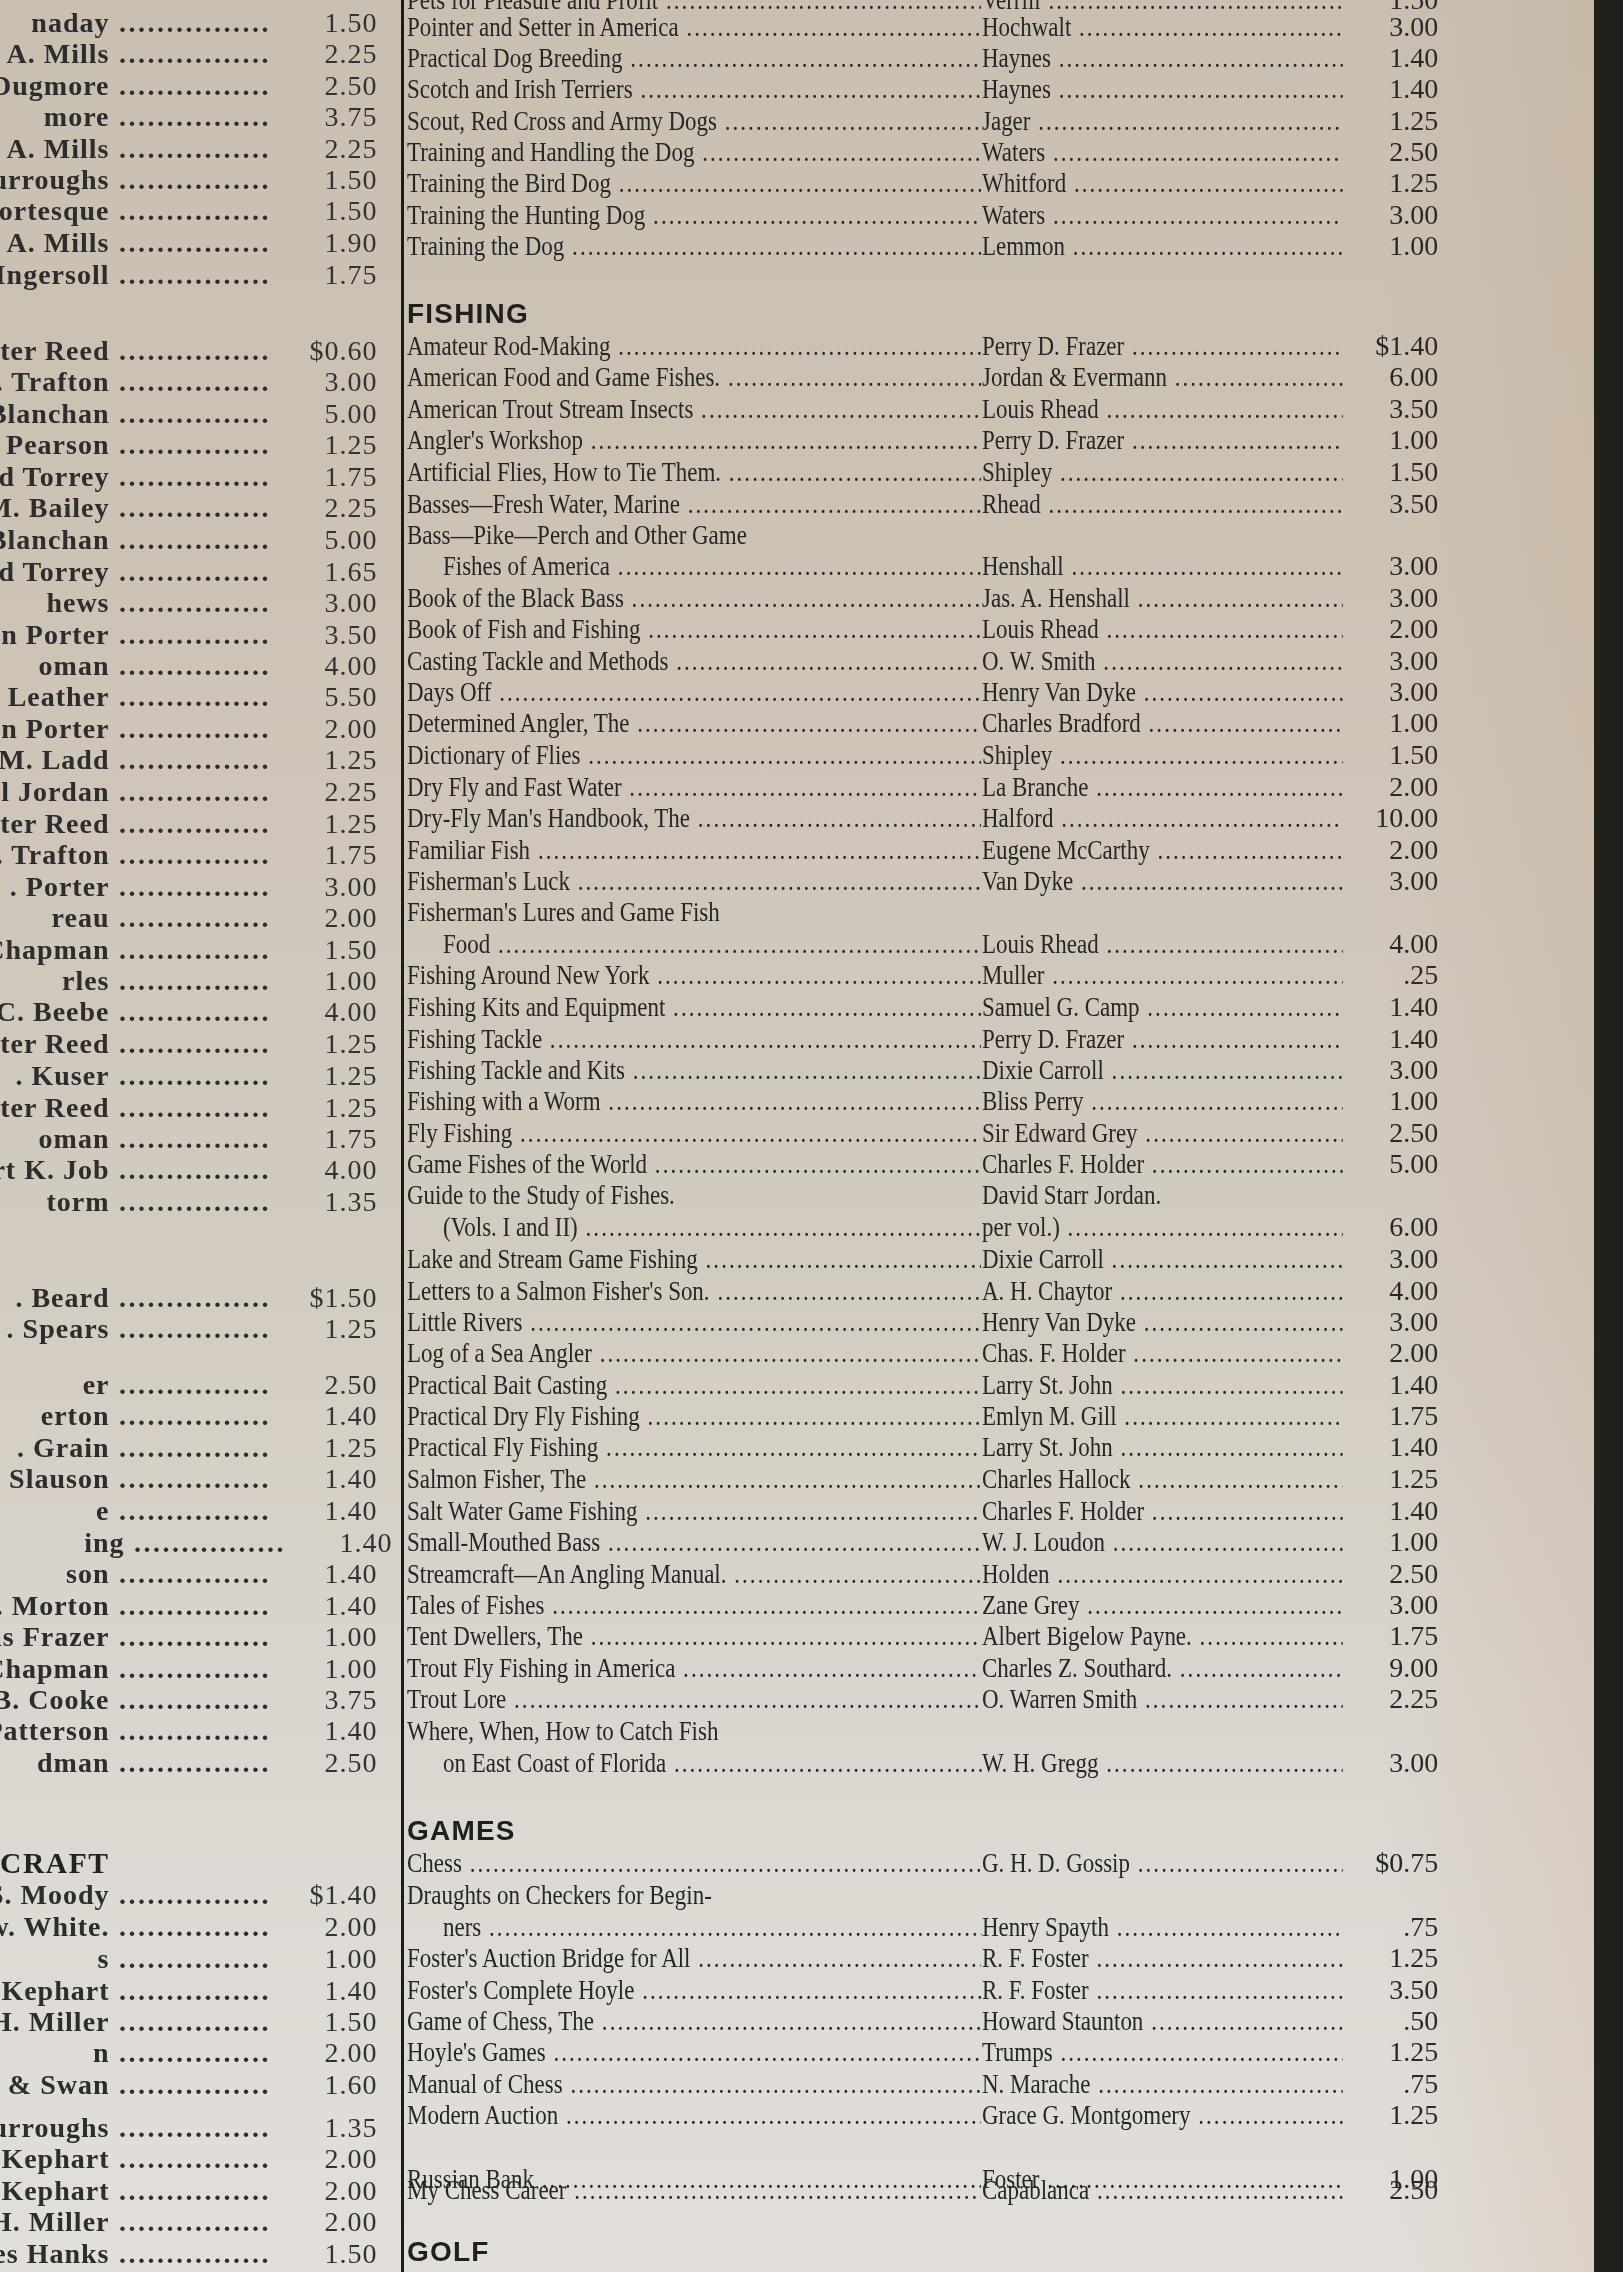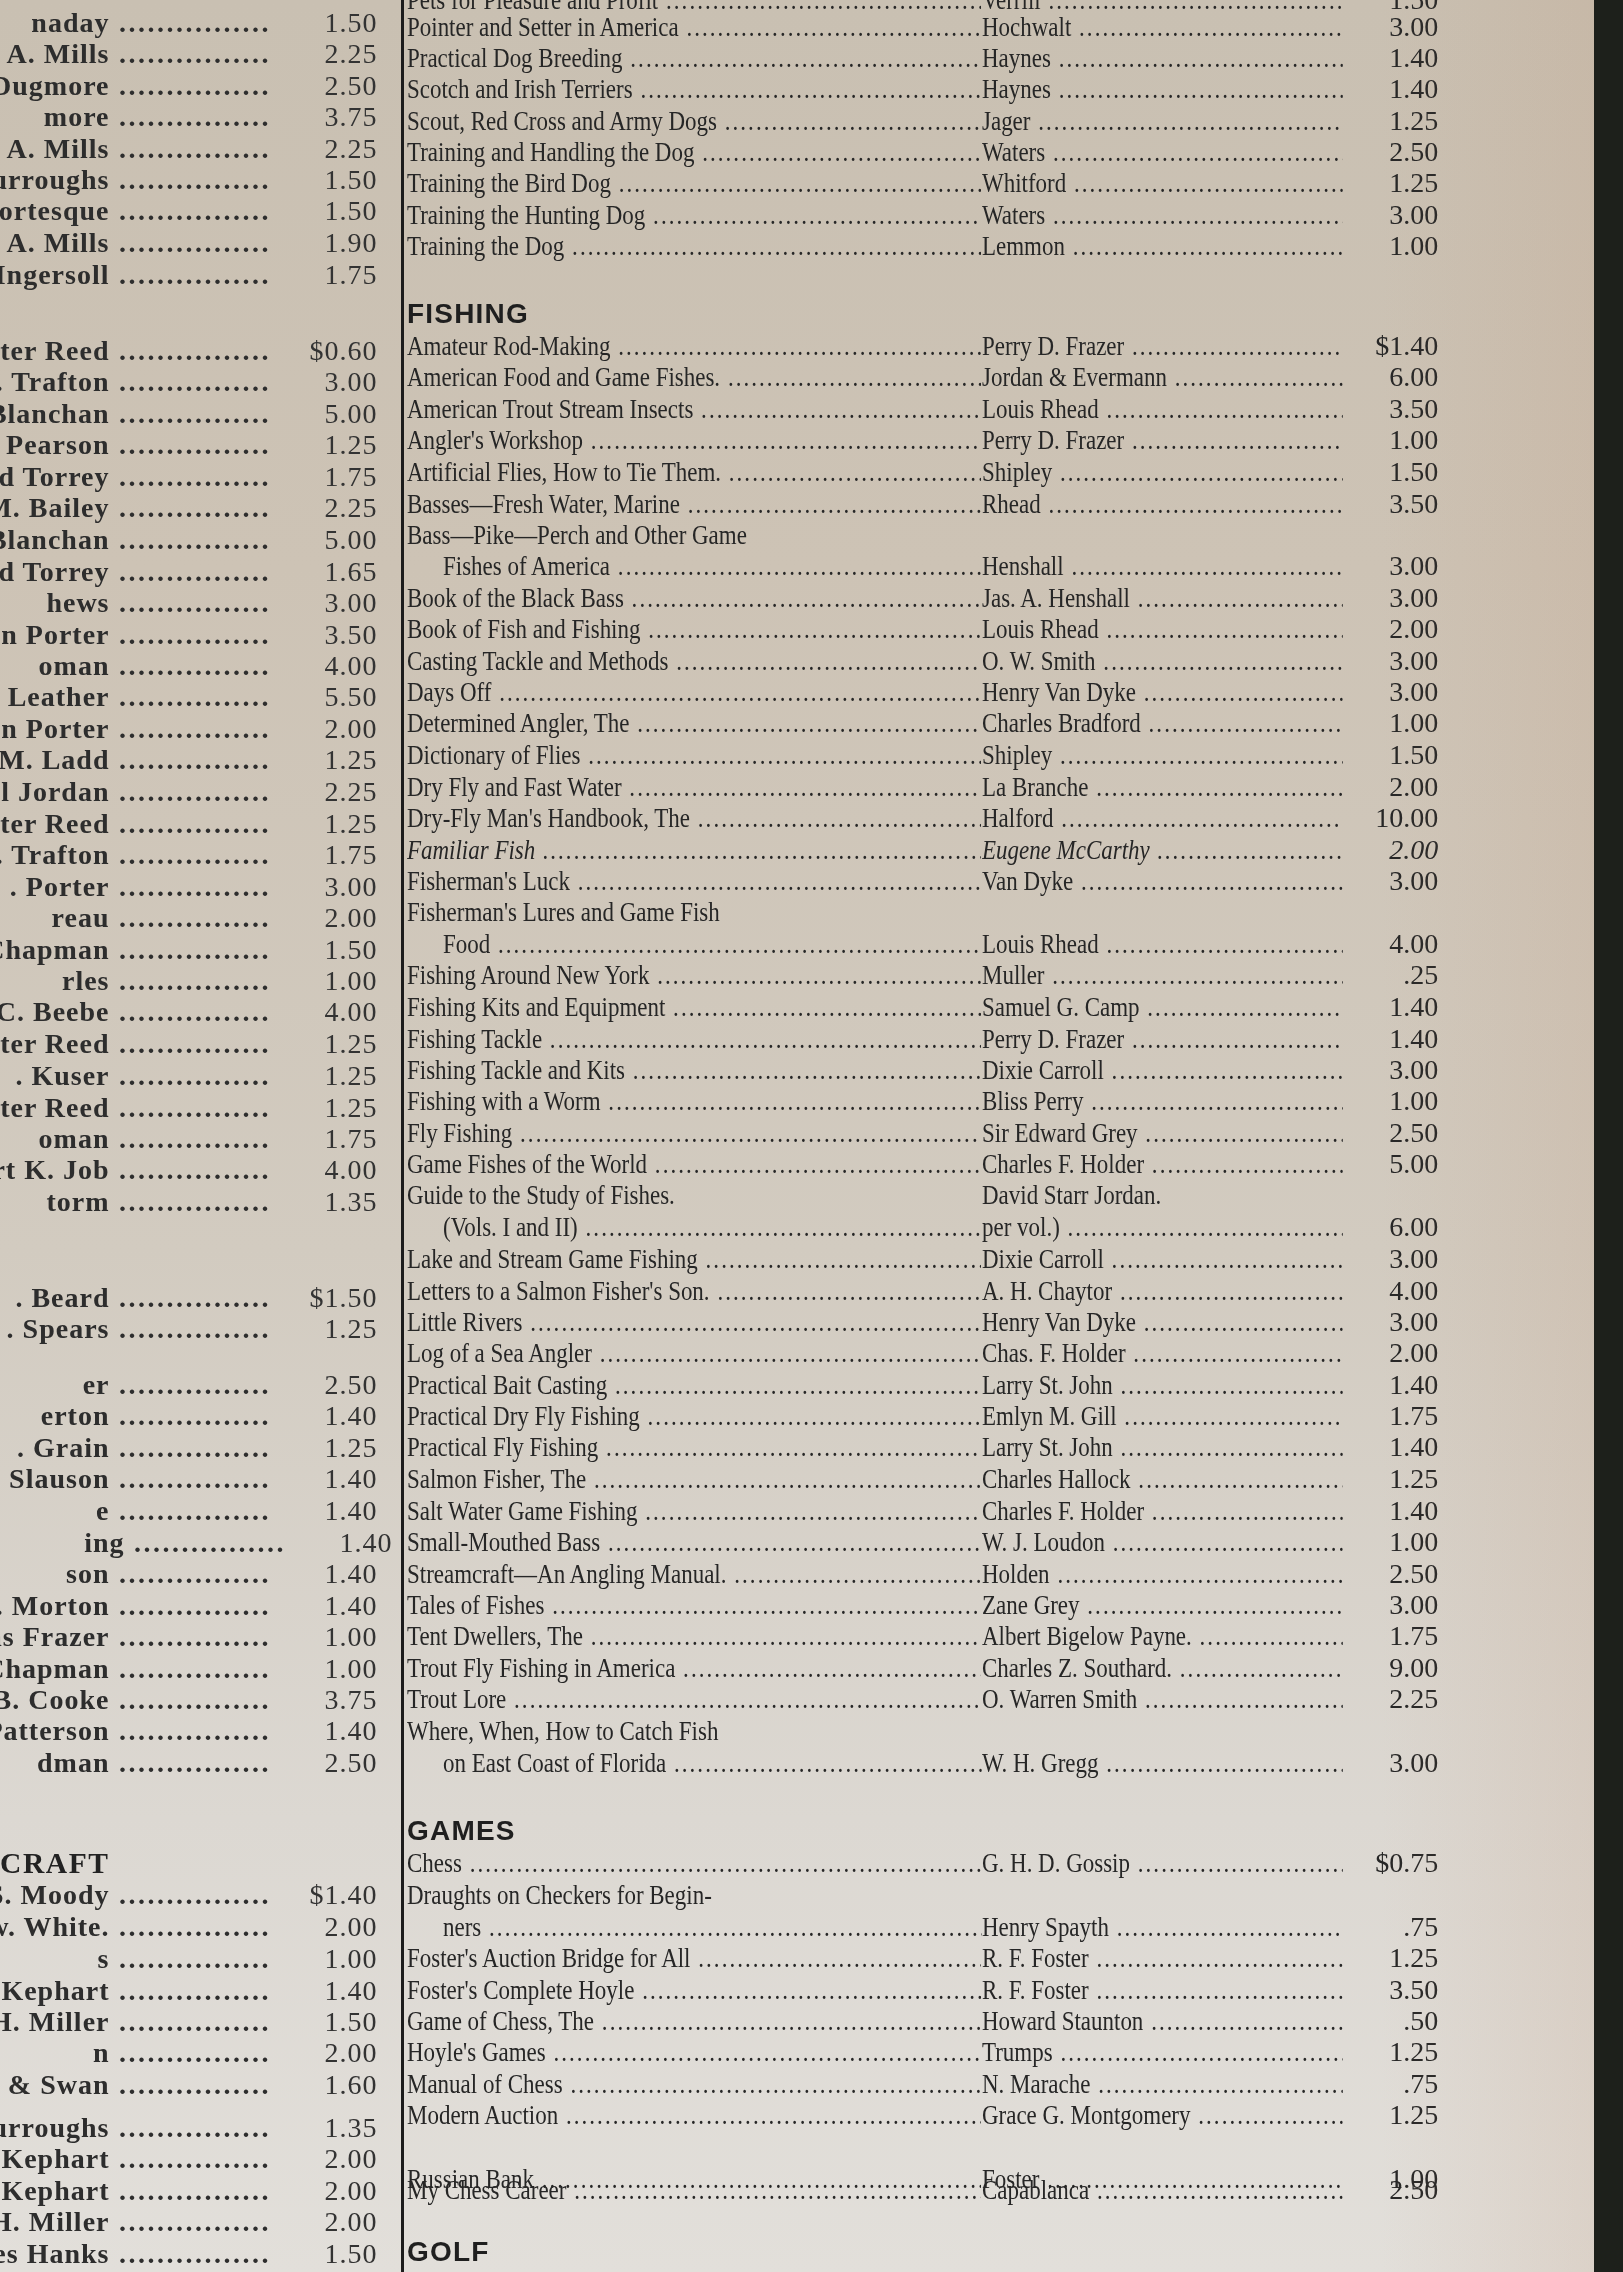--- a/index.html
+++ b/index.html
@@ -442,21 +442,21 @@
       <div class="rrow" style="top: 771px;">
         <span class="title dots">Dry Fly and Fast Water</span>
         <span class="author dots">La Branche</span>
         <span class="price">2.00</span>
       </div>
       <div class="rrow" style="top: 802px;">
         <span class="title dots">Dry-Fly Man's Handbook, The</span>
         <span class="author dots">Halford</span>
         <span class="price">10.00</span>
       </div>
-      <div class="rrow" style="top: 834px; font-style: italic;">
+      <div class="rrow" style="top: 834px;">
         <span class="title dots">Familiar Fish</span>
         <span class="author dots">Eugene McCarthy</span>
         <span class="price">2.00</span>
       </div>
       <div class="rrow" style="top: 865px;">
         <span class="title dots">Fisherman's Luck</span>
         <span class="author dots">Van Dyke</span>
         <span class="price">3.00</span>
       </div>
       <div class="rrow cont" style="top: 896px;">

